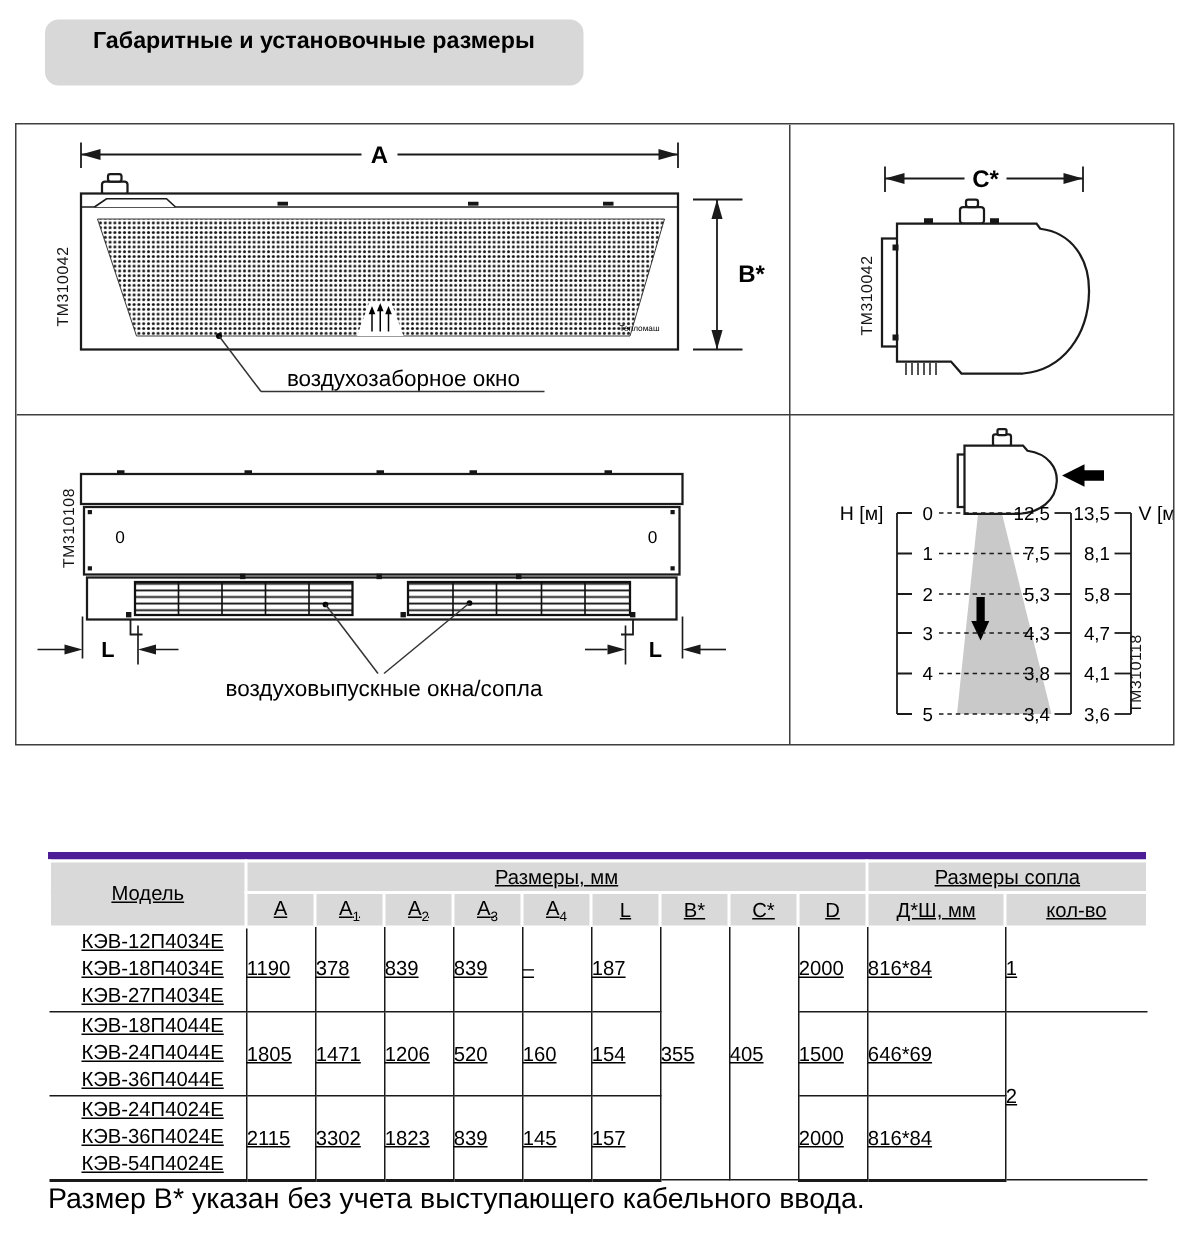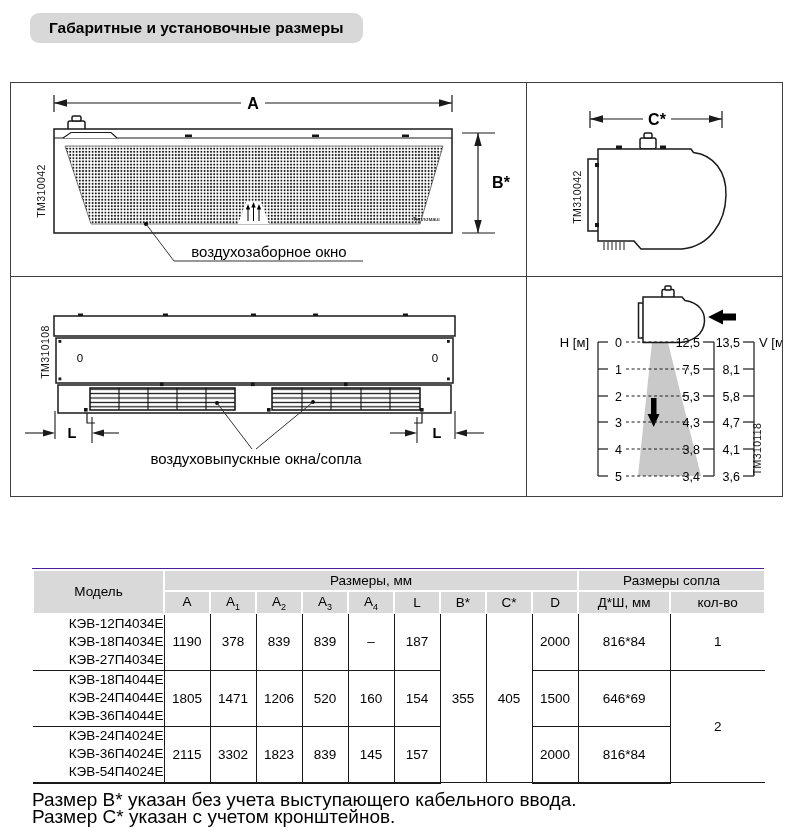--- a/index.html
+++ b/index.html
@@ -1,51 +1,51 @@
 <!DOCTYPE html>
 <html><head>
 <meta charset="utf-8">
 <style>
   html,body{margin:0;padding:0;background:#fff;}
   #root{
     position:relative;width:796px;height:837px;background:#fff;overflow:hidden;
     font-family:"Liberation Sans","DejaVu Sans",sans-serif;color:#000;
   }
   .title-pill{
-    position:absolute;left:30px;top:13px;height:30px;line-height:30px;
-    background:#d8d8d8;border-radius:9px;padding:0 19px;
+    position:absolute;left:30px;top:13px;height:44px;line-height:30px;
+    background:#d8d8d8;border-radius:9px;padding:0 32px;
     font-size:15.5px;font-weight:bold;white-space:nowrap;
   }
   .drawings-box{
     position:absolute;left:10px;top:82px;width:771px;height:413px;
     border:1.6px solid #3f3f3f;overflow:hidden;background:#fff;
   }
   .v-divider{position:absolute;left:515px;top:0;width:1.3px;height:100%;background:#3f3f3f;}
   .h-divider{position:absolute;left:0;top:193px;width:100%;height:1.3px;background:#3f3f3f;}
   .cell{position:absolute;}
   .cell svg{display:block;}
   .c-tl{left:0;top:0;}
   .c-tr{left:514px;top:0;}
   .c-bl{left:0;top:194px;}
   .c-br{left:538px;top:194px;}
 
-  .tbl-wrap{position:absolute;left:32px;top:568px;width:732px;border-top:1px solid #4c1d95;}
+  .tbl-wrap{position:absolute;left:32px;top:568px;width:732px;border-top:5px solid #4c1d95;text-decoration:underline;}
   table.data{border-collapse:collapse;table-layout:fixed;width:732px;font-size:13.5px;}
   table.data th{
     background:#d9d9d9;font-weight:normal;text-align:center;
     border:2.5px solid #fff;padding:0;
   }
   table.data thead tr.grp th{height:19px;}
   table.data thead tr.cols th{height:21px;border-top-width:1px;border-bottom-width:1px;}
   table.data td{
-    border:1.3px solid #1a1a1a;text-align:center;vertical-align:middle;
+    border:1.3px solid #1a1a1a;text-align:left;vertical-align:middle;
     height:55px;padding:0;
   }
   table.data td.models{
-    text-align:right;padding-left:7px;border-left:none;line-height:1.32;
+    text-align:center;padding-left:7px;border-left:none;line-height:1.32;
   }
   table.data td.last{border-right:none;}
   table.data tr.bottom td{border-bottom:2.3px solid #1a1a1a;}
   table.data sub{font-size:9px;}
   .notes{position:absolute;left:32px;top:791px;font-size:19px;line-height:17px;}
   text{fill:#000;}
   .dimlab{font-size:16px;font-weight:bold;}
   .code-txt{font-size:10.5px;fill:#141414;letter-spacing:.4px;}
   .callout-txt{font-size:15px;}
   .axis-num{font-size:12.5px;}
@@ -418,16 +418,15 @@
           <td>157</td>
           <td>2000</td>
           <td>816*84</td>
         </tr>
       </tbody>
     </table>
   </div>
 
   <div class="notes">
     <div>Размер B* указан без учета выступающего кабельного ввода.</div>
-    <div>Размер C* указан с учетом кронштейнов.</div>
   </div>
 
 </div>
 
 </body></html>

